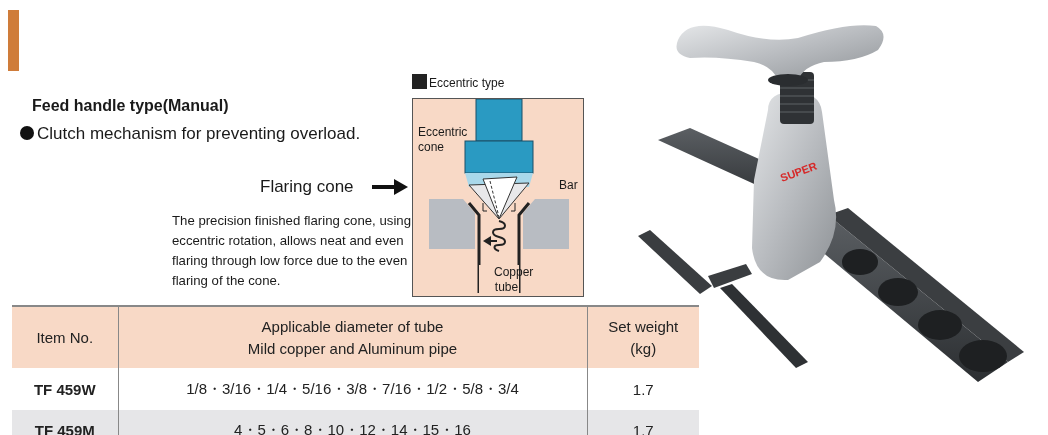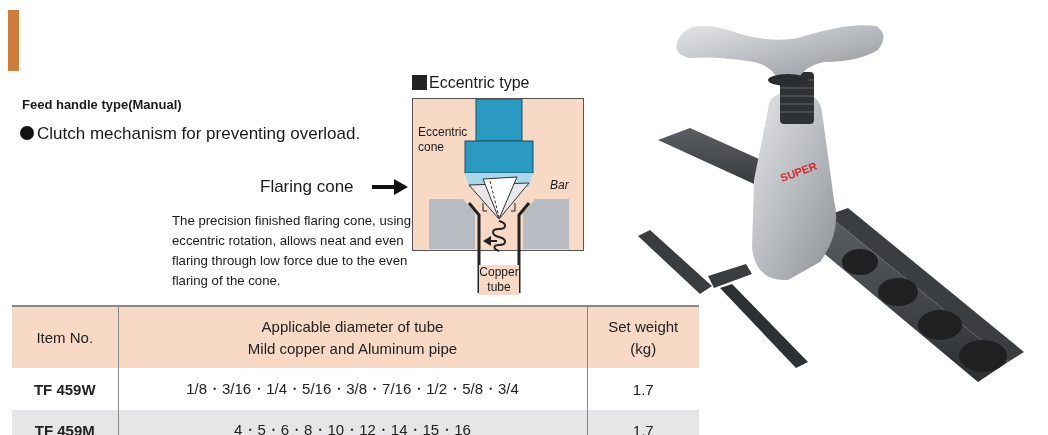--- a/index.html
+++ b/index.html
@@ -3,32 +3,32 @@
 <meta charset="utf-8">
 <style>
   * { box-sizing: border-box; margin: 0; padding: 0; }
   html, body { width: 1048px; height: 435px; background: #ffffff; overflow: hidden; }
   body { position: relative; font-family: "Liberation Sans", sans-serif; color: #1a1a1a; }
 
   .accent-bar { position: absolute; left: 8px; top: 10px; width: 11px; height: 61px; background: #cf7c3a; }
   .title { position: absolute; left: 27px; top: 3px; font-weight: bold; font-size: 33px; line-height: 38px; letter-spacing: -0.6px; color: #1a1a1a; }
   .title .l2 { display: block; padding-left: 50px; }
 
-  .subtitle { position: absolute; left: 22px; top: 97px; font-weight: bold; font-size: 13px; color: #1a1a1a; }
+  .subtitle { position: absolute; left: 32px; top: 97px; font-weight: bold; font-size: 16px; color: #1a1a1a; }
   .bullet-line { position: absolute; left: 20px; top: 124px; font-size: 17px; color: #1a1a1a; }
   .bullet-line .dot { display: inline-block; width: 14px; height: 14px; border-radius: 50%; background: #111; margin-right: 3px; vertical-align: -1px; }
 
   .flare-label { position: absolute; left: 260px; top: 177px; font-size: 17px; color: #1a1a1a; }
   .flare-arrow { position: absolute; left: 372px; top: 179px; }
 
   .desc { position: absolute; left: 172px; top: 211px; width: 240px; font-size: 13.2px; line-height: 20px; color: #1a1a1a; }
 
-  .diag-title { position: absolute; left: 412px; top: 74px; font-size: 16px; color: #1a1a1a; }
+  .diag-title { position: absolute; left: 412px; top: 74px; font-size: 12px; color: #1a1a1a; }
   .diag-title .sq { display: inline-block; width: 15px; height: 15px; background: #222; vertical-align: -2px; margin-right: 2px; }
-  .diagram { position: absolute; left: 412px; top: 98px; width: 172px; height: 153px; background: #f8d9c6; border: 1px solid #555; }
+  .diagram { position: absolute; left: 412px; top: 98px; width: 172px; height: 199px; background: #f8d9c6; border: 1px solid #555; }
   .diagram svg { position: absolute; left: 0; top: 0; }
   .dlabel { position: absolute; font-size: 12px; color: #1a1a1a; line-height: 15px; }
 
   .unit { position: absolute; left: 632px; top: 290px; font-size: 11px; color: #444; margin-top: 12px; }
 
   table.spec { position: absolute; left: 12px; top: 305px; width: 687px; border-collapse: collapse; font-size: 15px; }
   table.spec th { background: #f8d9c6; font-weight: normal; color: #222; height: 62px; line-height: 22px; text-align: center; border-top: 2px solid #888; }
   table.spec td { text-align: center; height: 42px; color: #222; }
   table.spec .c1 { width: 106px; border-right: 1px solid #888; }
   table.spec .c2 { width: 469px; border-right: 1px solid #888; }
@@ -83,22 +83,22 @@
     <path d="M102,104 L102,112 L98,112" fill="none" stroke="#222" stroke-width="1"></path>
 
     <path d="M86,122 c8,2 8,8 0,8 c-8,0 -8,6 0,8 c8,2 8,8 0,8 c-6,0 -6,4 0,6" fill="none" stroke="#222" stroke-width="2"></path>
     <path d="M84,142 L74,142" stroke="#222" stroke-width="2"></path>
     <polygon points="70,142 78,137 78,147" fill="#222"></polygon>
   </svg>
   <div class="dlabel" style="left:5px; top:26px;">
     <div>Eccentric</div>
     <div>cone</div>
   </div>
-  <div class="dlabel" style="left:137px; top:79px;font-style:italic;">Bar</div>
-  <div class="dlabel" style="left:66px; top:166px; width:40px; text-align:center; background:#f8d9c6;">
+  <div class="dlabel" style="left:146px; top:79px;">Bar</div>
+  <div class="dlabel" style="left:66px; top:166px; width:40px; text-align:center; background:#f8d9c6;padding-left:15px;">
     <div>Copper</div>
     <div>tube</div>
   </div>
 </div>
 
 <div class="unit">(W・mm)</div>
 
 <table class="spec">
   <thead>
     <tr>

